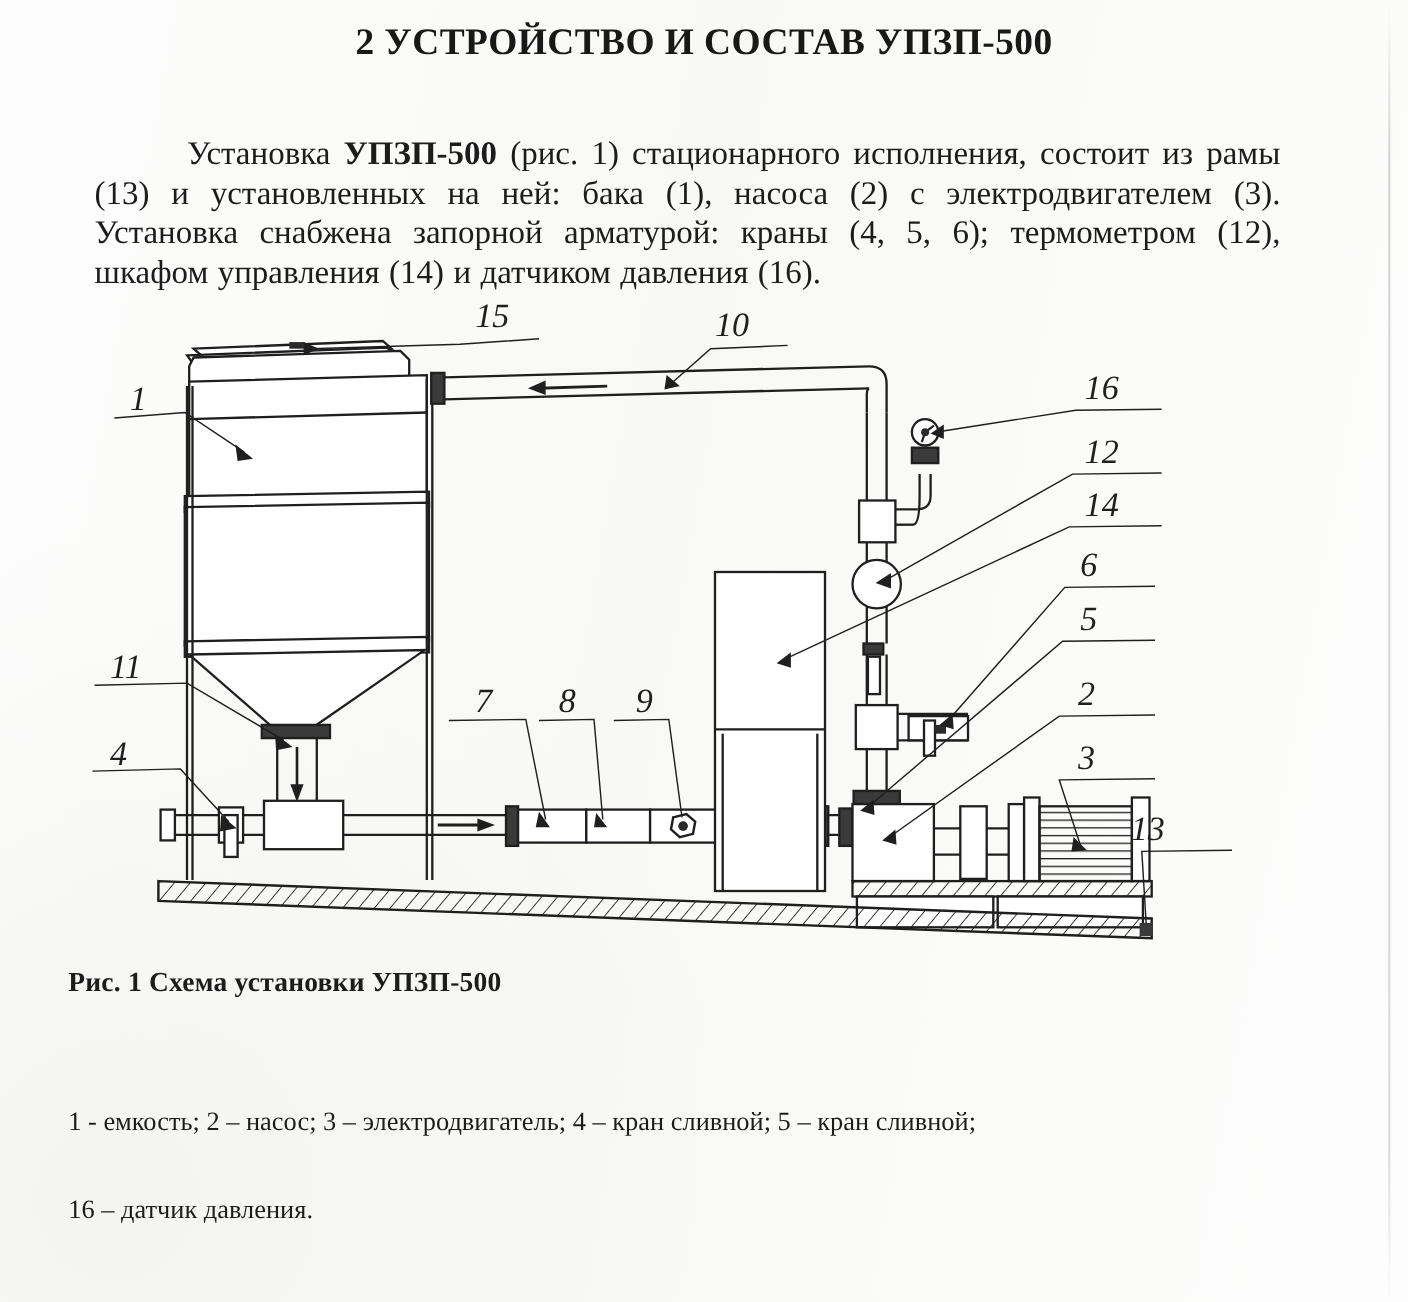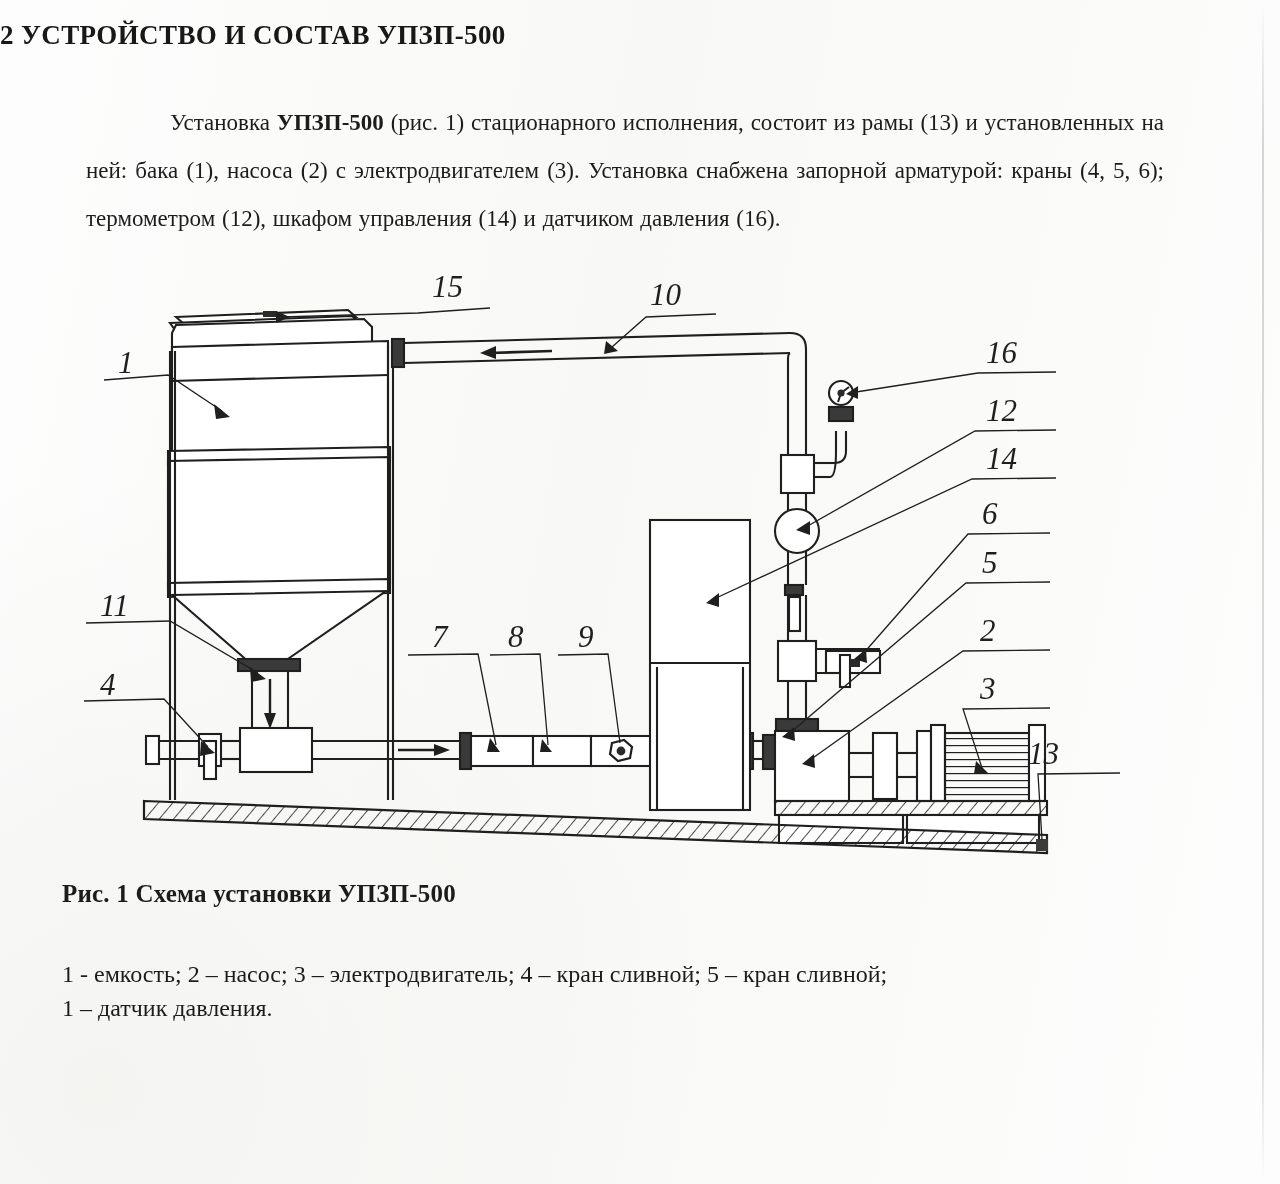--- a/index.html
+++ b/index.html
@@ -21,41 +21,42 @@
     pointer-events:none;
   }
   .scan-edge{
     position:absolute;top:0;left:1262px;width:2px;height:1184px;
     background:linear-gradient(to bottom, rgba(218,218,218,0), rgba(200,200,200,.75) 12%, rgba(205,205,205,.7) 88%, rgba(220,220,220,0));
   }
 
   
   .doc-title{
     position:absolute;left:0;top:20px;width:1280px;
-    font-weight:bold;font-size:27px;letter-spacing:.4px;
+    text-align:center;
+    font-weight:bold;font-size:34px;letter-spacing:.4px;
     color:#181818;
   }
   .intro{
-    position:absolute;left:86px;top:76px;width:1078px;
-    font-size:23px;line-height:48px;
+    position:absolute;left:86px;top:92px;width:1078px;
+    font-size:30px;line-height:36px;
     text-align:justify;
     text-indent:84px;
     word-spacing:1px;
   }
   .intro b{font-weight:bold;}
 
   .fig-caption{
     position:absolute;left:62px;top:880px;
     font-size:25px;font-weight:bold;letter-spacing:.2px;
   }
   .legend{
     position:absolute;left:62px;top:958px;width:1060px;
     font-size:24px;line-height:33.5px;
   }
-  .legend div{white-space:nowrap;}
+  .legend div{white-space:nowrap;margin-top:46px;}
   .legend .ind{padding-left:10px;}
 
   
   #figure{
     position:absolute;left:0;top:255px;width:1160px;height:620px;
   }
   #figure svg{display:block;}
 
   .num{
     font-family:"Liberation Serif", serif;
@@ -312,14 +313,14 @@
     <text class="num" x="508" y="392">8</text>
     <text class="num" x="578" y="392">9</text>
   </g>
 </svg>
 </div>
 
 <div class="fig-caption">Рис. 1  Схема установки УПЗП-500</div>
 
 <div class="legend">
   <div>1 - емкость; 2 –  насос; 3 – электродвигатель; 4 – кран сливной; 5 – кран сливной;</div>
-  <div>1 – датчик давления.</div>
+  <div>16 – датчик давления.</div>
 </div>
 
 </body></html>

